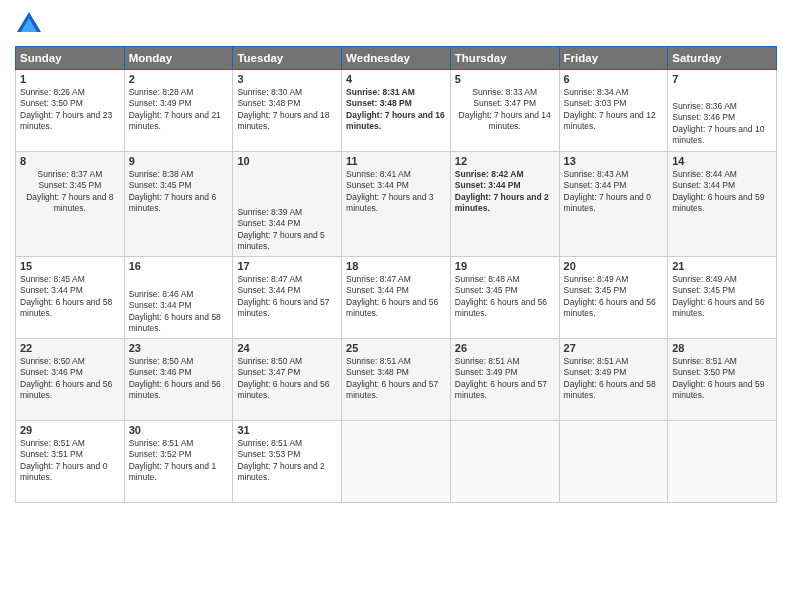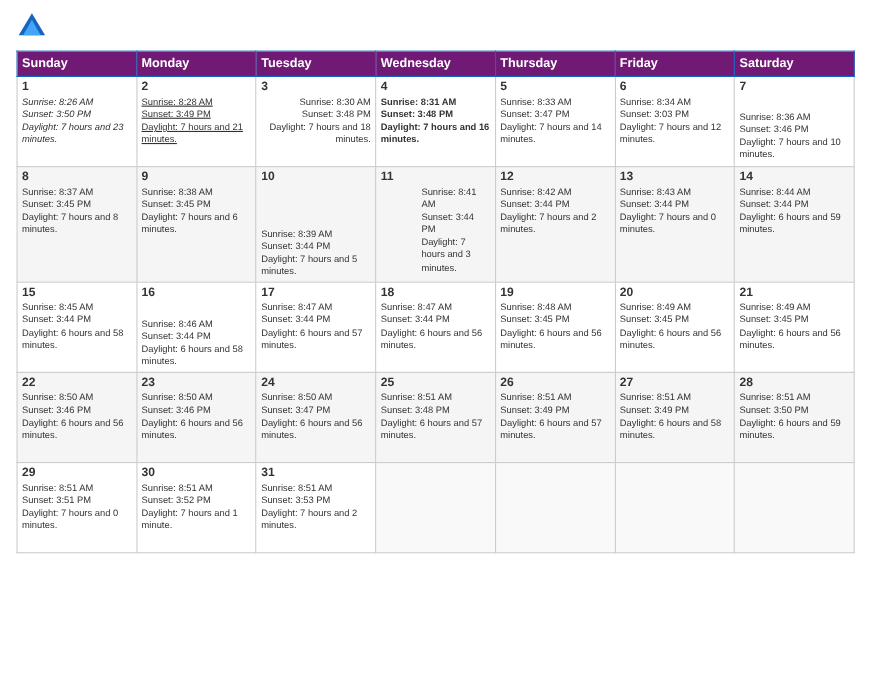--- a/index.html
+++ b/index.html
@@ -53,21 +53,21 @@
     .location {
       font-size: 14px;
       color: #555;
     }
     .calendar {
       width: 100%;
       border-collapse: collapse;
       border: 1px solid #ccc;
     }
     .calendar th {
-      background: #701a75;
+      background: #737373;
       color: #fff;
       font-size: 11.5px;
       font-weight: bold;
       padding: 5px 4px;
       text-align: left;
       border: 1px solid #1565c0;
     }
     .calendar td {
       border: 1px solid #ccc;
       vertical-align: top;
@@ -126,89 +126,89 @@
           <th>Wednesday</th>
           <th>Thursday</th>
           <th>Friday</th>
           <th>Saturday</th>
         </tr>
     </thead>
     <tbody id="calendar-body">
     <tr>
           <td>
             <span class="day-num">1</span>
-            <div class="cell-content" style="white-space: pre-line; font-style: italic;">Sunrise: 8:26 AM
+            <div class="cell-content" style="white-space: pre-line;">Sunrise: 8:26 AM
 Sunset: 3:50 PM
 Daylight: 7 hours and 23 minutes.</div>
           </td>
           <td>
             <span class="day-num">2</span>
-            <div class="cell-content" style="white-space: pre-line; text-decoration: underline;">Sunrise: 8:28 AM
+            <div class="cell-content" style="white-space: pre-line;">Sunrise: 8:28 AM
 Sunset: 3:49 PM
 Daylight: 7 hours and 21 minutes.</div>
           </td>
           <td>
             <span class="day-num">3</span>
-            <div class="cell-content" style="white-space: pre-line; text-align: right;">Sunrise: 8:30 AM
+            <div class="cell-content" style="white-space: pre-line;">Sunrise: 8:30 AM
 Sunset: 3:48 PM
 Daylight: 7 hours and 18 minutes.</div>
           </td>
           <td>
             <span class="day-num">4</span>
             <div class="cell-content" style="white-space: pre-line; font-weight: bold;">Sunrise: 8:31 AM
 Sunset: 3:48 PM
 Daylight: 7 hours and 16 minutes.</div>
           </td>
           <td>
             <span class="day-num">5</span>
-            <div class="cell-content" style="white-space: pre-line;">Sunrise: 8:33 AM
+            <div class="cell-content" style="white-space: pre-line; text-align: center;">Sunrise: 8:33 AM
 Sunset: 3:47 PM
 Daylight: 7 hours and 14 minutes.</div>
           </td>
           <td>
             <span class="day-num">6</span>
             <div class="cell-content" style="white-space: pre-line;">Sunrise: 8:34 AM
 Sunset: 3:03 PM
 Daylight: 7 hours and 12 minutes.</div>
           </td>
           <td>
             <span class="day-num">7</span>
             <div class="cell-content" style="white-space: pre-line; margin-top: 16px;">Sunrise: 8:36 AM
 Sunset: 3:46 PM
 Daylight: 7 hours and 10 minutes.</div>
           </td>
         </tr>
         <tr>
           <td>
             <span class="day-num">8</span>
-            <div class="cell-content" style="white-space: pre-line;">Sunrise: 8:37 AM
+            <div class="cell-content" style="white-space: pre-line; text-align: center;">Sunrise: 8:37 AM
 Sunset: 3:45 PM
 Daylight: 7 hours and 8 minutes.</div>
           </td>
           <td>
             <span class="day-num">9</span>
             <div class="cell-content" style="white-space: pre-line;">Sunrise: 8:38 AM
 Sunset: 3:45 PM
 Daylight: 7 hours and 6 minutes.</div>
           </td>
           <td>
             <span class="day-num">10</span>
             <div class="cell-content" style="white-space: pre-line; margin-top: 40px;">Sunrise: 8:39 AM
 Sunset: 3:44 PM
 Daylight: 7 hours and 5 minutes.</div>
           </td>
           <td>
             <span class="day-num">11</span>
-            <div class="cell-content" style="white-space: pre-line; margin-left: 37px;">Sunrise: 8:41 AM
+            <div class="cell-content" style="white-space: pre-line;">Sunrise: 8:41 AM
 Sunset: 3:44 PM
 Daylight: 7 hours and 3 minutes.</div>
           </td>
           <td>
             <span class="day-num">12</span>
-            <div class="cell-content" style="white-space: pre-line;">Sunrise: 8:42 AM
+            <div class="cell-content" style="white-space: pre-line; font-weight: bold;">Sunrise: 8:42 AM
 Sunset: 3:44 PM
 Daylight: 7 hours and 2 minutes.</div>
           </td>
           <td>
             <span class="day-num">13</span>
             <div class="cell-content" style="white-space: pre-line;">Sunrise: 8:43 AM
 Sunset: 3:44 PM
 Daylight: 7 hours and 0 minutes.</div>
           </td>
           <td>

